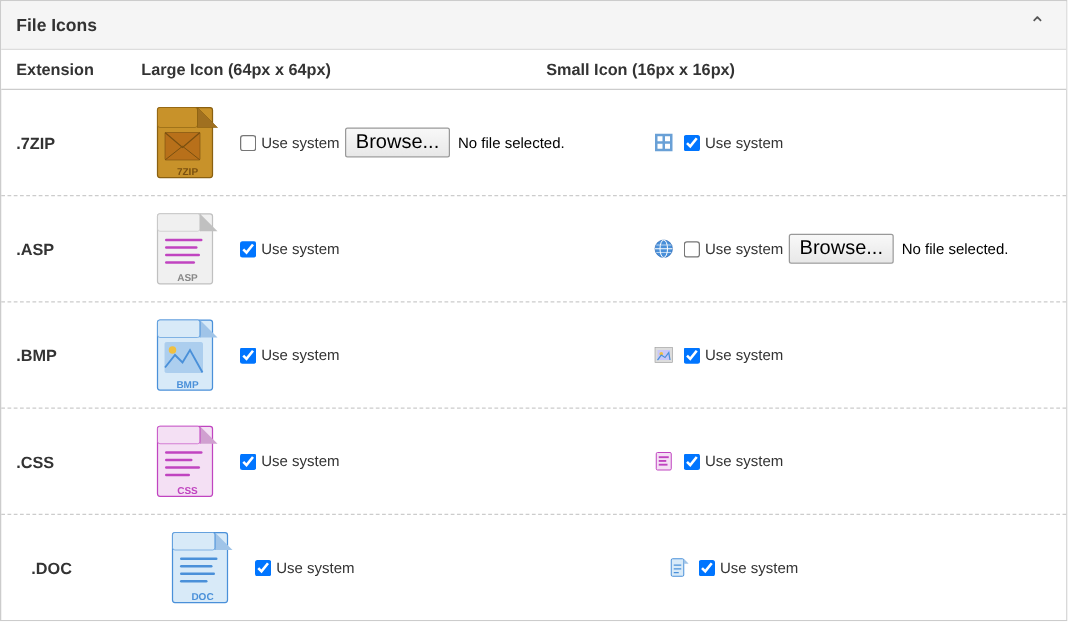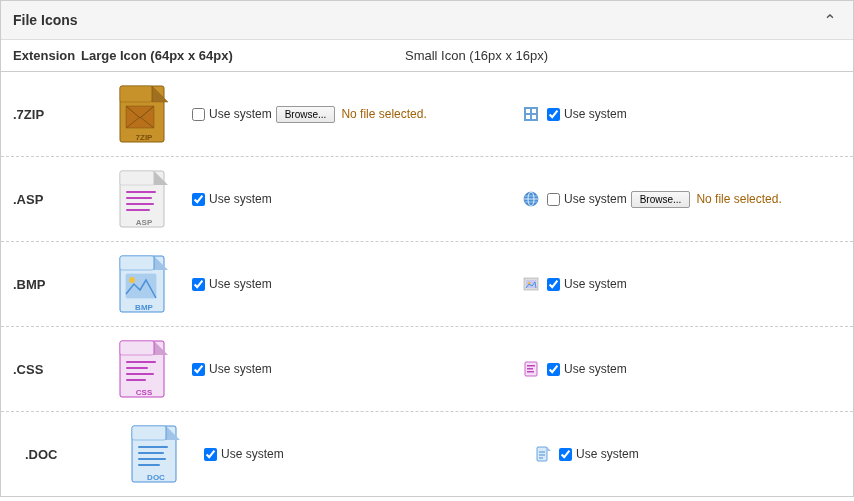--- a/index.html
+++ b/index.html
@@ -45,34 +45,34 @@
     }
 
     .table-header {
       display: flex;
       padding: 8px 12px;
       border-bottom: 1px solid #ccc;
       background: #fff;
     }
 
     .col-extension {
-      width: 68px;
+      width: 100px;
       font-weight: bold;
       font-size: 13px;
     }
 
     .col-large-icon {
       width: 324px;
       font-weight: bold;
       font-size: 13px;
     }
 
     .col-small-icon {
       flex: 1;
-      font-weight: normal;
+      font-weight: bold;
       font-size: 13px;
     }
 
     .file-row {
       display: flex;
       align-items: center;
       padding: 10px 12px;
       border-bottom: 1px dashed #ccc;
       min-height: 80px;
       gap: 25px;
@@ -126,45 +126,45 @@
 
     .browse-row {
       display: flex;
       align-items: center;
       gap: 6px;
       font-size: 12px;
     }
 
     .browse-btn {
       padding: 2px 8px;
-      font-size: 10px;
+      font-size: 16px;
       border: 1px solid #999;
       background: linear-gradient(to bottom, #f8f8f8, #e8e8e8);
       cursor: pointer;
       border-radius: 2px;
     }
 
     .no-file-text {
-      color: #a16207;
+      color: #000000;
       font-size: 12px;
     }
 
     input[type="checkbox"] {
       width: 13px;
       height: 13px;
       cursor: pointer;
     }
 
     .large-file-icon {
       width: 64px;
       height: 64px;
       position: relative;
       display: flex;
       align-items: flex-end;
-      justify-content: flex-start;
+      justify-content: center;
     }
   </style>
 </head>
 <body>
 
 <div class="panel">
   <div class="panel-header">
     <span class="panel-title">File Icons</span>
     <button class="collapse-btn">⌃</button>
   </div>

